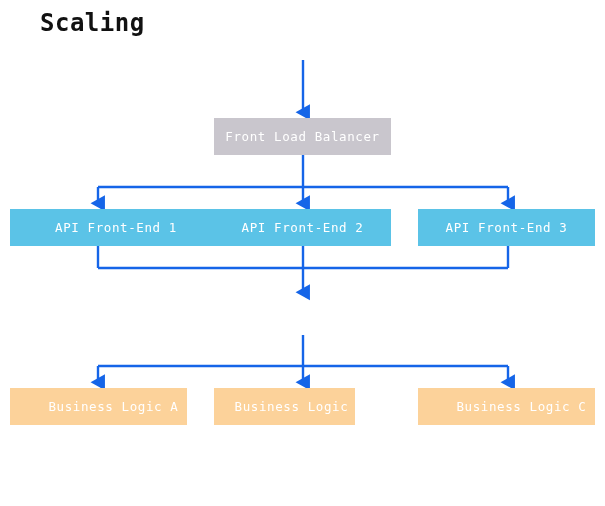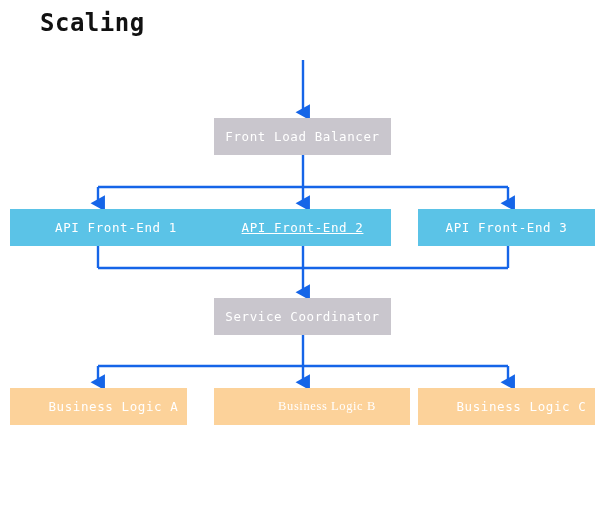--- a/index.html
+++ b/index.html
@@ -96,26 +96,25 @@
       <path d="M98,366 L98,382" marker-end="url(#arrowhead)"></path>
       <path d="M303,366 L303,382" marker-end="url(#arrowhead)"></path>
       <path d="M508,366 L508,382" marker-end="url(#arrowhead)"></path>
     </g>
   </svg>
 
   <div class="node node-gray" style="left:214px; top:118px; width:177px; height:37px;">Front Load Balancer</div>
 
   <div class="node node-cyan" style="left:10px; top:209px; width:212px; height:37px;">API Front-End 1</div>
 
-  <div class="node node-cyan" style="left:214px; top:209px; width:177px; height:37px;text-decoration:underline;">API Front-End 2</div>
+  <div class="node node-cyan" style="left:214px; top:209px; width:177px; height:37px;">API Front-End 2</div>
 
   <div class="node node-cyan" style="left:418px; top:209px; width:177px; height:37px;">API Front-End 3</div>
 
-  <div class="node node-gray" style="left:214px; top:298px; width:177px; height:37px;">Service Coordinator</div>
 
   <div class="node node-orange" style="left:10px; top:388px; width:177px; height:37px;">Business Logic A</div>
 
-  <div class="node node-orange" style="left:214px; top:388px; width:196px; height:37px;font-family:Liberation Serif, serif;">Business Logic B</div>
+  <div class="node node-orange" style="left:214px; top:388px; width:141px; height:37px;">Business Logic B</div>
 
   <div class="node node-orange" style="left:418px; top:388px; width:177px; height:37px;">Business Logic C</div>
 
 
 </div>
 
 </body></html>

